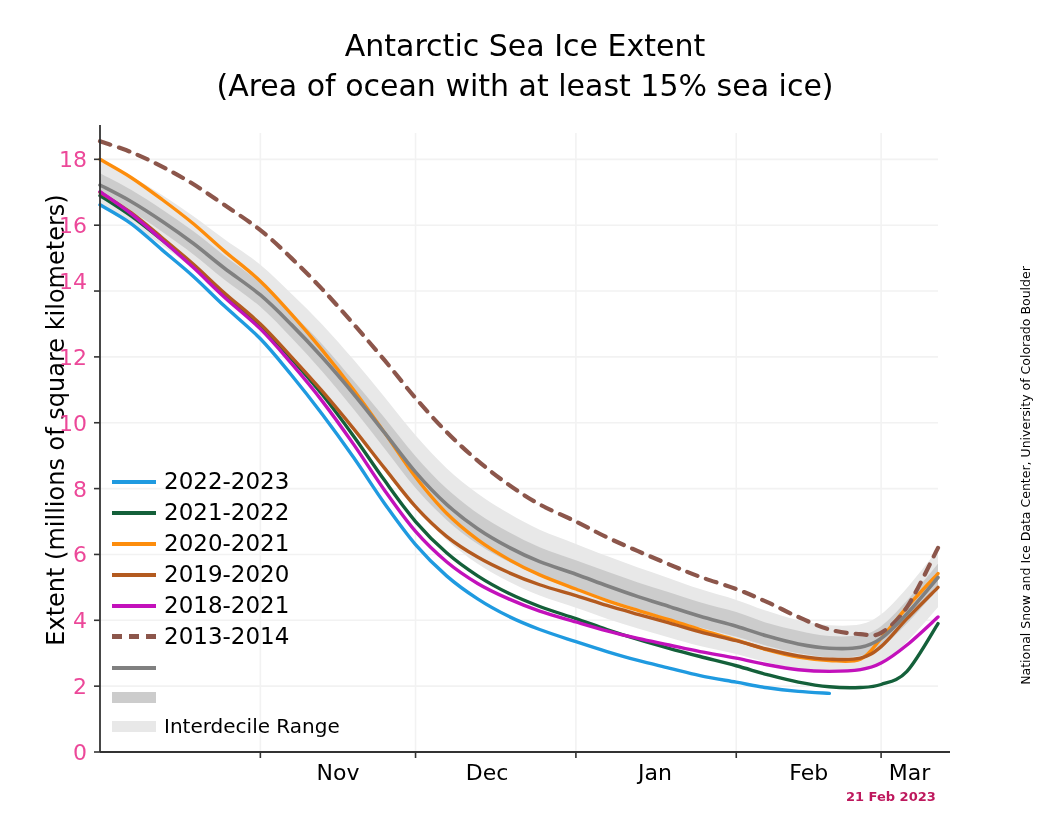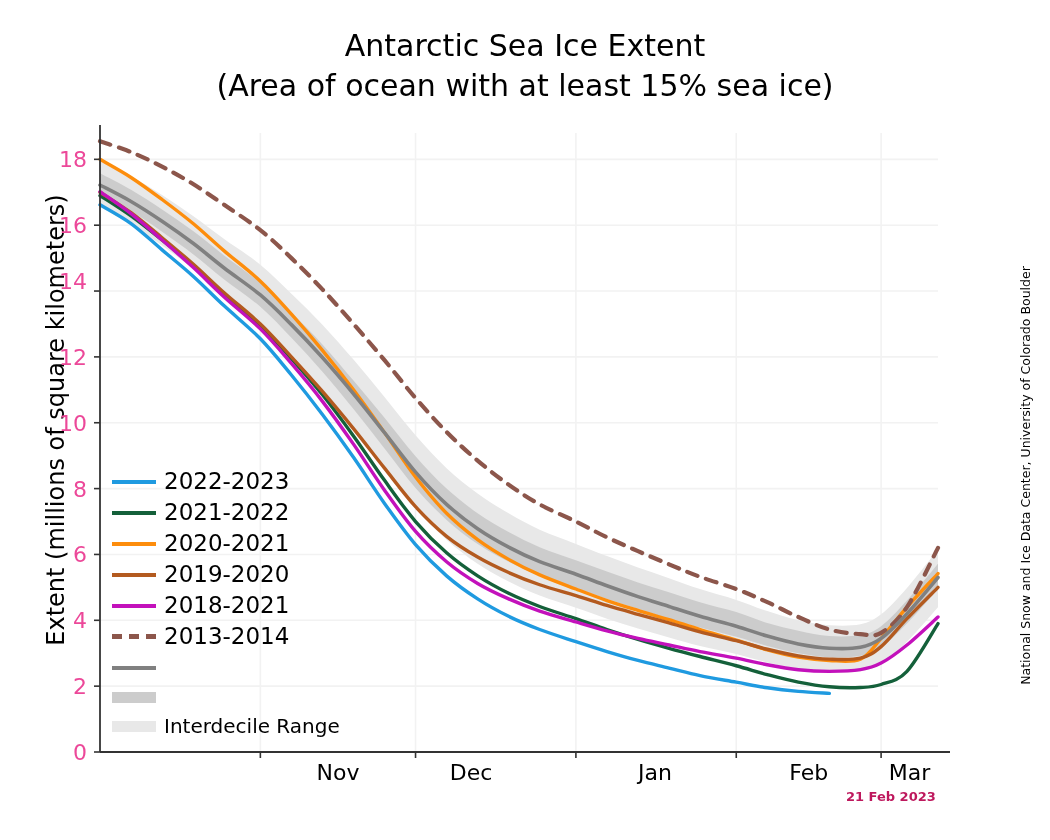--- a/index.html
+++ b/index.html
@@ -72,21 +72,21 @@
       <div class="ytick" style="top: 554.447px;">6</div>
       <div class="ytick" style="top: 488.596px;">8</div>
       <div class="ytick" style="top: 422.745px;">10</div>
       <div class="ytick" style="top: 356.894px;">12</div>
       <div class="ytick" style="top: 281px;">14</div>
       <div class="ytick" style="top: 225.191px;">16</div>
       <div class="ytick" style="top: 159.34px;">18</div>
     </div>
   <div id="xtick-layer">
       <div class="xtick" style="left: 337.951px;">Nov</div>
-      <div class="xtick" style="left: 471px;">Dec</div>
+      <div class="xtick" style="left: 487px;">Dec</div>
       <div class="xtick" style="left: 655px;">Jan</div>
       <div class="xtick" style="left: 808.679px;">Feb</div>
       <div class="xtick" style="left: 909.549px;">Mar</div>
     </div>
 
   <svg id="plot" width="1050" height="840" viewBox="0 0 1050 840" style="position:absolute;left:0;top:0;">
       <g>
         <line x1="100" y1="686.1489361702128" x2="938" y2="686.1489361702128" stroke="#f2f2f2" stroke-width="1.6"></line>
         <line x1="100" y1="620.2978723404256" x2="938" y2="620.2978723404256" stroke="#f2f2f2" stroke-width="1.6"></line>
         <line x1="100" y1="554.4468085106383" x2="938" y2="554.4468085106383" stroke="#f2f2f2" stroke-width="1.6"></line>

